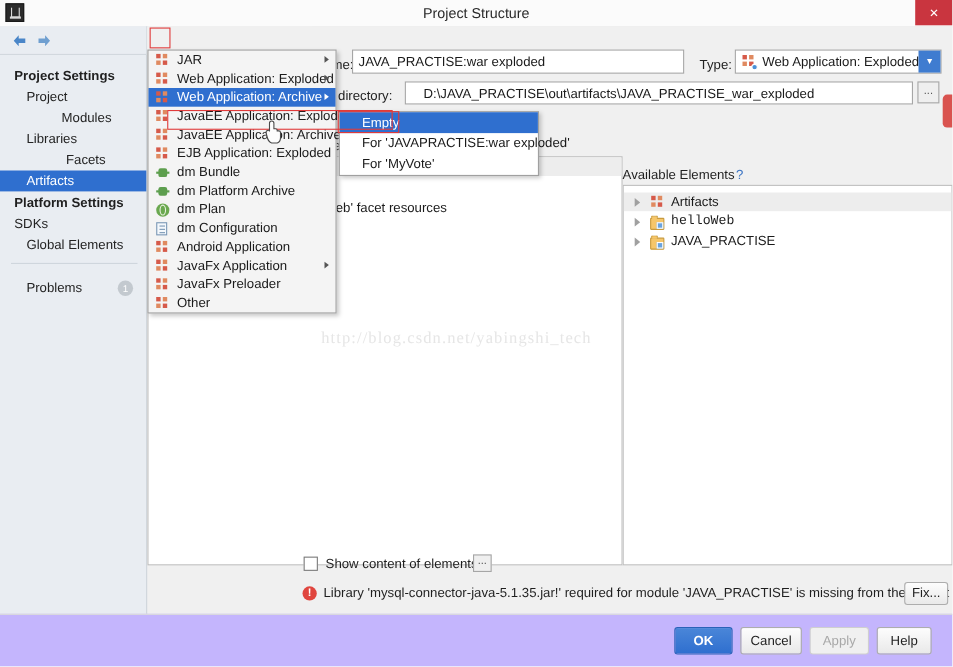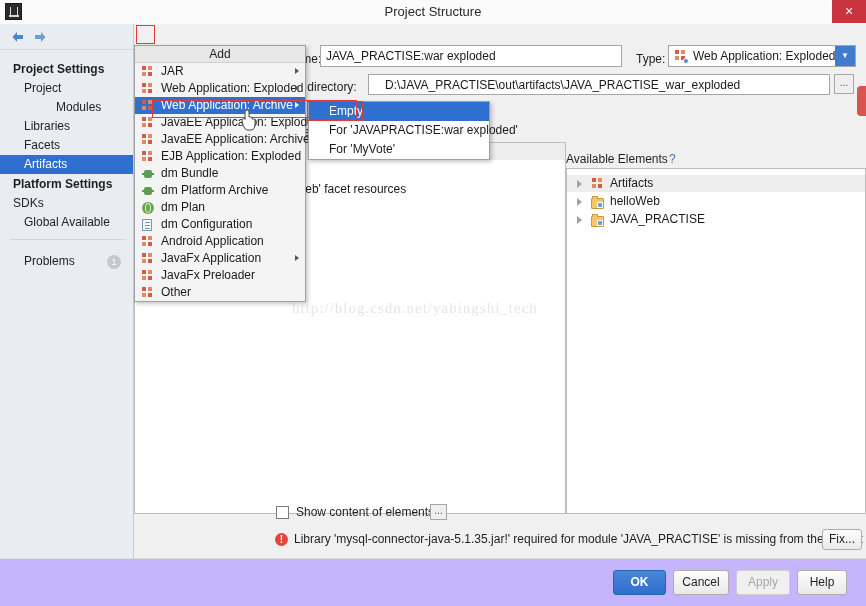--- a/index.html
+++ b/index.html
@@ -638,26 +638,26 @@
         <svg width="16" height="16" viewBox="0 0 16 16">
           <path d="M9 3 L13.5 8 L9 13 L9 10 L3 10 L3 6 L9 6 Z" fill="#6f9fd0"></path>
         </svg>
       </div>
     </div>
 
     <div class="side-group" style="top:36px;">Project Settings</div>
     <div class="side-item" style="top:55px;">Project</div>
     <div class="side-item" style="top:74px;margin-left:32px;">Modules</div>
     <div class="side-item" style="top:93px;">Libraries</div>
-    <div class="side-item" style="top:112px;">Facets</div>
+    <div class="side-item" style="top:112px;margin-left:36px;">Facets</div>
     <div class="side-item selected" style="top:131px;">Artifacts</div>
 
     <div class="side-group" style="top:151px;">Platform Settings</div>
     <div class="side-item" style="top:170px;padding-left:13px;">SDKs</div>
-    <div class="side-item" style="top:189px;">Global Available</div>
+    <div class="side-item" style="top:189px;">Global Elements</div>
 
     <div class="side-sep" style="top:215px;"></div>
 
     <div class="side-item" style="top:228px;">
       <span>Problems</span>
       <span class="problems-badge">1</span>
     </div>
   </div>
 
   <div class="toolbar">
@@ -715,21 +715,21 @@
       <div class="tree-row sel-bg" style="top:6px;">
         <span class="tree-toggle" style="left:9px;"></span>
         <span class="art-icon" style="position:absolute; left:25px; top:3px;">
             <i></i>
             <i></i>
             <i></i>
             <i></i>
           </span>
         <span class="tree-label" style="left:43px;">Artifacts</span>
       </div>
-      <div class="tree-row" style="top:24px;">
+      <div class="tree-row" style="top:24px;font-family:Liberation Mono, monospace;">
         <span class="tree-toggle" style="left:9px;"></span>
         <span class="folder-icon" style="position:absolute; left:24px; top:5px;"></span>
         <span class="tree-label" style="left:43px;">helloWeb</span>
       </div>
       <div class="tree-row" style="top:42px;">
         <span class="tree-toggle" style="left:9px;"></span>
         <span class="folder-icon" style="position:absolute; left:24px; top:5px;"></span>
         <span class="tree-label" style="left:43px;">JAVA_PRACTISE</span>
       </div>
     </div>
@@ -746,21 +746,20 @@
   <div class="footer">
     <div class="btn primary" style="left:613px; top:11px; width:53px;">OK</div>
     <div class="btn" style="left:673px; top:11px; width:56px;">Cancel</div>
     <div class="btn disabled" style="left:736px; top:11px; width:54px;">Apply</div>
     <div class="btn" style="left:797px; top:11px; width:50px;">Help</div>
   </div>
 
   <div class="watermark">http://blog.csdn.net/yabingshi_tech</div>
 
   <div class="menu" style="left:134px; top:45px; width:172px;">
-    <div class="menu-header">Add</div>
 
     <div class="menu-item">
       <span class="mi-icon art-icon">
           <i></i>
           <i></i>
           <i></i>
           <i></i>
         </span>
       <span>JAR</span>
       <span class="mi-arrow"></span>

